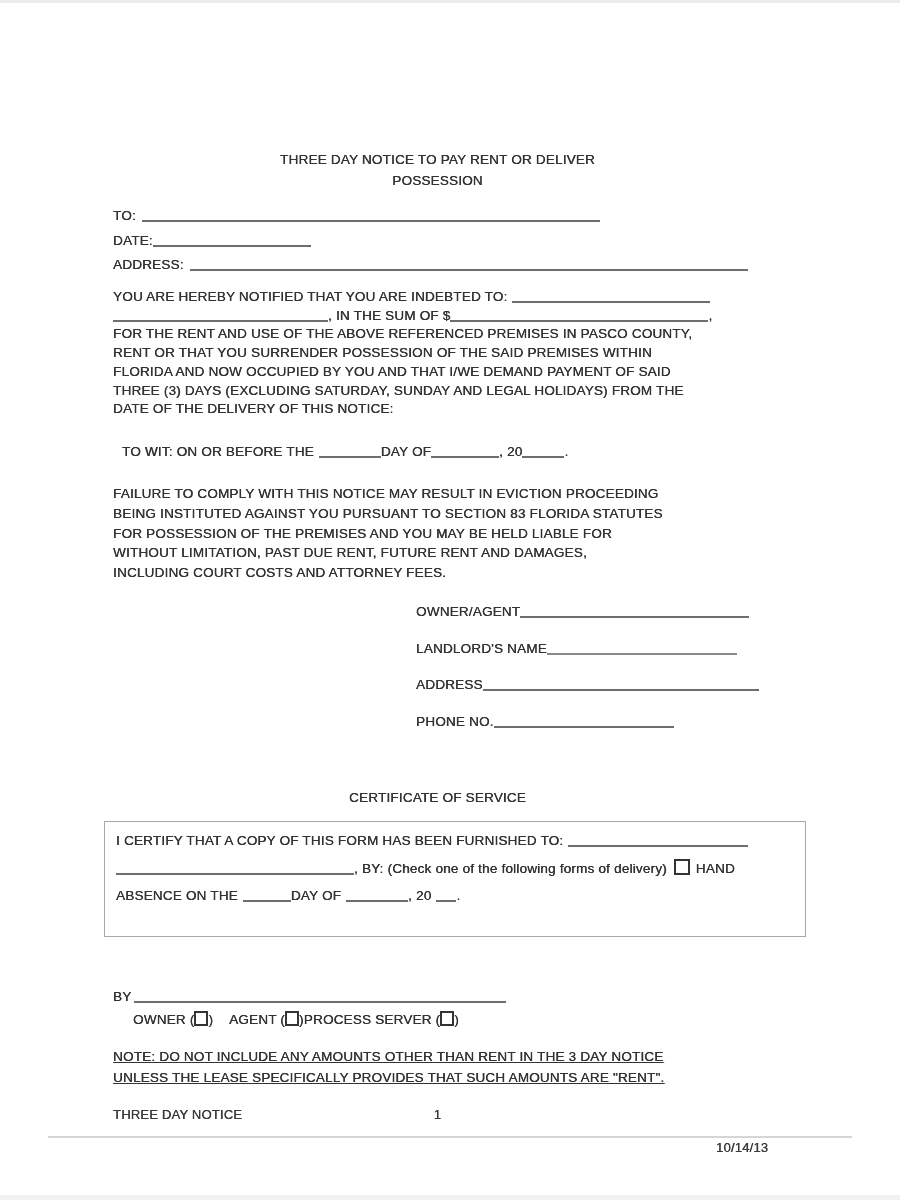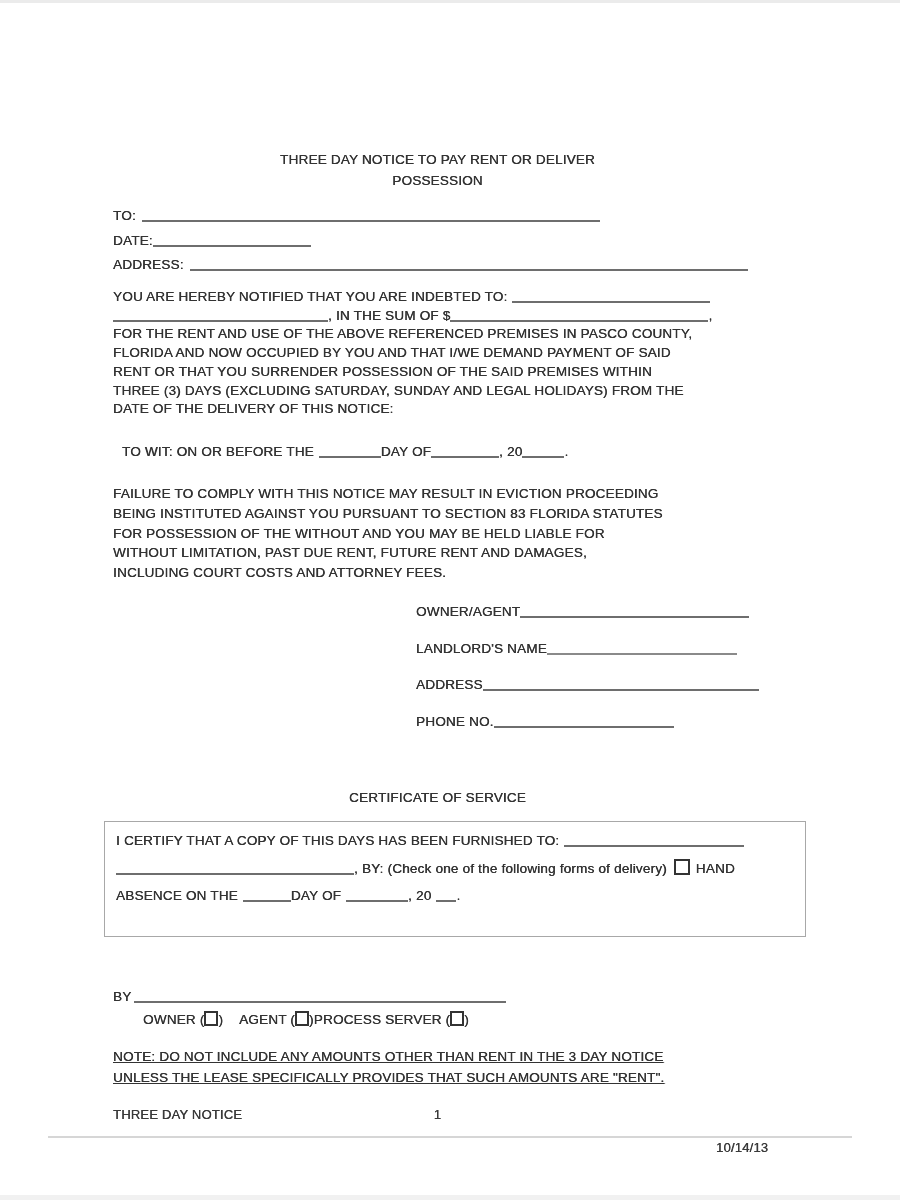--- a/index.html
+++ b/index.html
@@ -46,51 +46,51 @@
   <div class="center-line" style="top:173px">POSSESSION</div>
 
   <div class="abs" style="left:113px; top:208px"><span>TO:</span><span class="blank" style="width:458px; margin-left:6px"></span></div>
   <div class="abs" style="left:113px; top:233px"><span>DATE:</span><span class="blank" style="width:158px"></span></div>
   <div class="abs" style="left:113px; top:257px"><span>ADDRESS:</span><span class="blank" style="width:558px; margin-left:6px"></span></div>
 
   <div class="abs para p1" style="left:113px; top:288px">
     <div class="pline"><span>YOU ARE HEREBY NOTIFIED THAT YOU ARE INDEBTED TO:</span><span class="blank" style="width:198px; margin-left:5px"></span></div>
     <div class="pline"><span class="blank" style="width:215px"></span><span>, IN THE SUM OF $</span><span class="blank" style="width:258px"></span><span>,</span></div>
     <div class="pline">FOR THE RENT AND USE OF THE ABOVE REFERENCED PREMISES IN PASCO COUNTY,</div>
+    <div class="pline">RENT OR THAT YOU SURRENDER POSSESSION OF THE SAID PREMISES WITHIN</div>
     <div class="pline">FLORIDA AND NOW OCCUPIED BY YOU AND THAT I/WE DEMAND PAYMENT OF SAID</div>
-    <div class="pline">RENT OR THAT YOU SURRENDER POSSESSION OF THE SAID PREMISES WITHIN</div>
     <div class="pline">THREE (3) DAYS (EXCLUDING SATURDAY, SUNDAY AND LEGAL HOLIDAYS) FROM THE</div>
     <div class="pline">DATE OF THE DELIVERY OF THIS NOTICE:</div>
   </div>
 
   <div class="abs" style="left:122px; top:444px"><span>TO WIT: ON OR BEFORE THE</span><span class="blank" style="width:62px; margin-left:5px"></span><span>DAY OF</span><span class="blank" style="width:68px"></span><span>, 20</span><span class="blank" style="width:42px"></span><span>.</span></div>
 
   <div class="abs para p2" style="left:113px; top:484px">
     <div class="pline">FAILURE TO COMPLY WITH THIS NOTICE MAY RESULT IN EVICTION PROCEEDING</div>
     <div class="pline">BEING INSTITUTED AGAINST YOU PURSUANT TO SECTION 83 FLORIDA STATUTES</div>
-    <div class="pline">FOR POSSESSION OF THE WITHOUT AND YOU MAY BE HELD LIABLE FOR</div>
+    <div class="pline">FOR POSSESSION OF THE PREMISES AND YOU MAY BE HELD LIABLE FOR</div>
     <div class="pline">WITHOUT LIMITATION, PAST DUE RENT, FUTURE RENT AND DAMAGES,</div>
     <div class="pline">INCLUDING COURT COSTS AND ATTORNEY FEES.</div>
   </div>
 
   <div class="sigline" style="top:604px"><span>OWNER/AGENT</span><span class="blank" style="width:229px"></span></div>
   <div class="sigline" style="top:641px"><span>LANDLORD'S NAME</span><span class="blank lt" style="width:190px"></span></div>
   <div class="sigline" style="top:677px"><span>ADDRESS</span><span class="blank" style="width:276px"></span></div>
   <div class="sigline" style="top:714px"><span>PHONE NO.</span><span class="blank" style="width:180px"></span></div>
 
   <div class="center-line" style="top:790px">CERTIFICATE OF SERVICE</div>
 
   <div class="cert-box">
-    <div class="pline"><span>I CERTIFY THAT A COPY OF THIS DAYS HAS BEEN FURNISHED TO:</span><span class="blank" style="width:180px; margin-left:5px"></span></div>
+    <div class="pline"><span>I CERTIFY THAT A COPY OF THIS FORM HAS BEEN FURNISHED TO:</span><span class="blank" style="width:180px; margin-left:5px"></span></div>
     <div class="pline"><span class="blank" style="width:238px"></span><span>, BY: (Check one of the following forms of delivery)</span><span class="cb" style="margin:0 6px 0 7px"></span><span>HAND</span></div>
     <div class="pline"><span>ABSENCE ON THE</span><span class="blank" style="width:48px; margin-left:5px"></span><span>DAY OF</span><span class="blank" style="width:62px; margin-left:5px"></span><span>, 20</span><span class="blank" style="width:20px; margin-left:5px"></span><span>.</span></div>
   </div>
 
   <div class="abs" style="left:113px; top:989px"><span>BY</span><span class="blank" style="width:372px; margin-left:3px"></span></div>
-  <div class="abs" style="left:143px; top:1011px"><span>OWNER (</span><span class="cb small"></span><span>)</span><span class="gap"></span><span>AGENT (</span><span class="cb small"></span><span>)PROCESS SERVER (</span><span class="cb small"></span><span>)</span></div>
+  <div class="abs" style="left:133px; top:1011px"><span>OWNER (</span><span class="cb small"></span><span>)</span><span class="gap"></span><span>AGENT (</span><span class="cb small"></span><span>)PROCESS SERVER (</span><span class="cb small"></span><span>)</span></div>
 
   <div class="abs para p3" style="left:113px; top:1046px">
     <div class="pline">NOTE: DO NOT INCLUDE ANY AMOUNTS OTHER THAN RENT IN THE 3 DAY NOTICE</div>
     <div class="pline">UNLESS THE LEASE SPECIFICALLY PROVIDES THAT SUCH AMOUNTS ARE "RENT".</div>
   </div>
 
   <div class="abs footer" style="left:113px; top:1107px">THREE DAY NOTICE</div>
   <div class="center-line footer" style="top:1107px">1</div>
   <div class="abs footer" style="left:716px; top:1140px">10/14/13</div>
   <div class="rule"></div>

